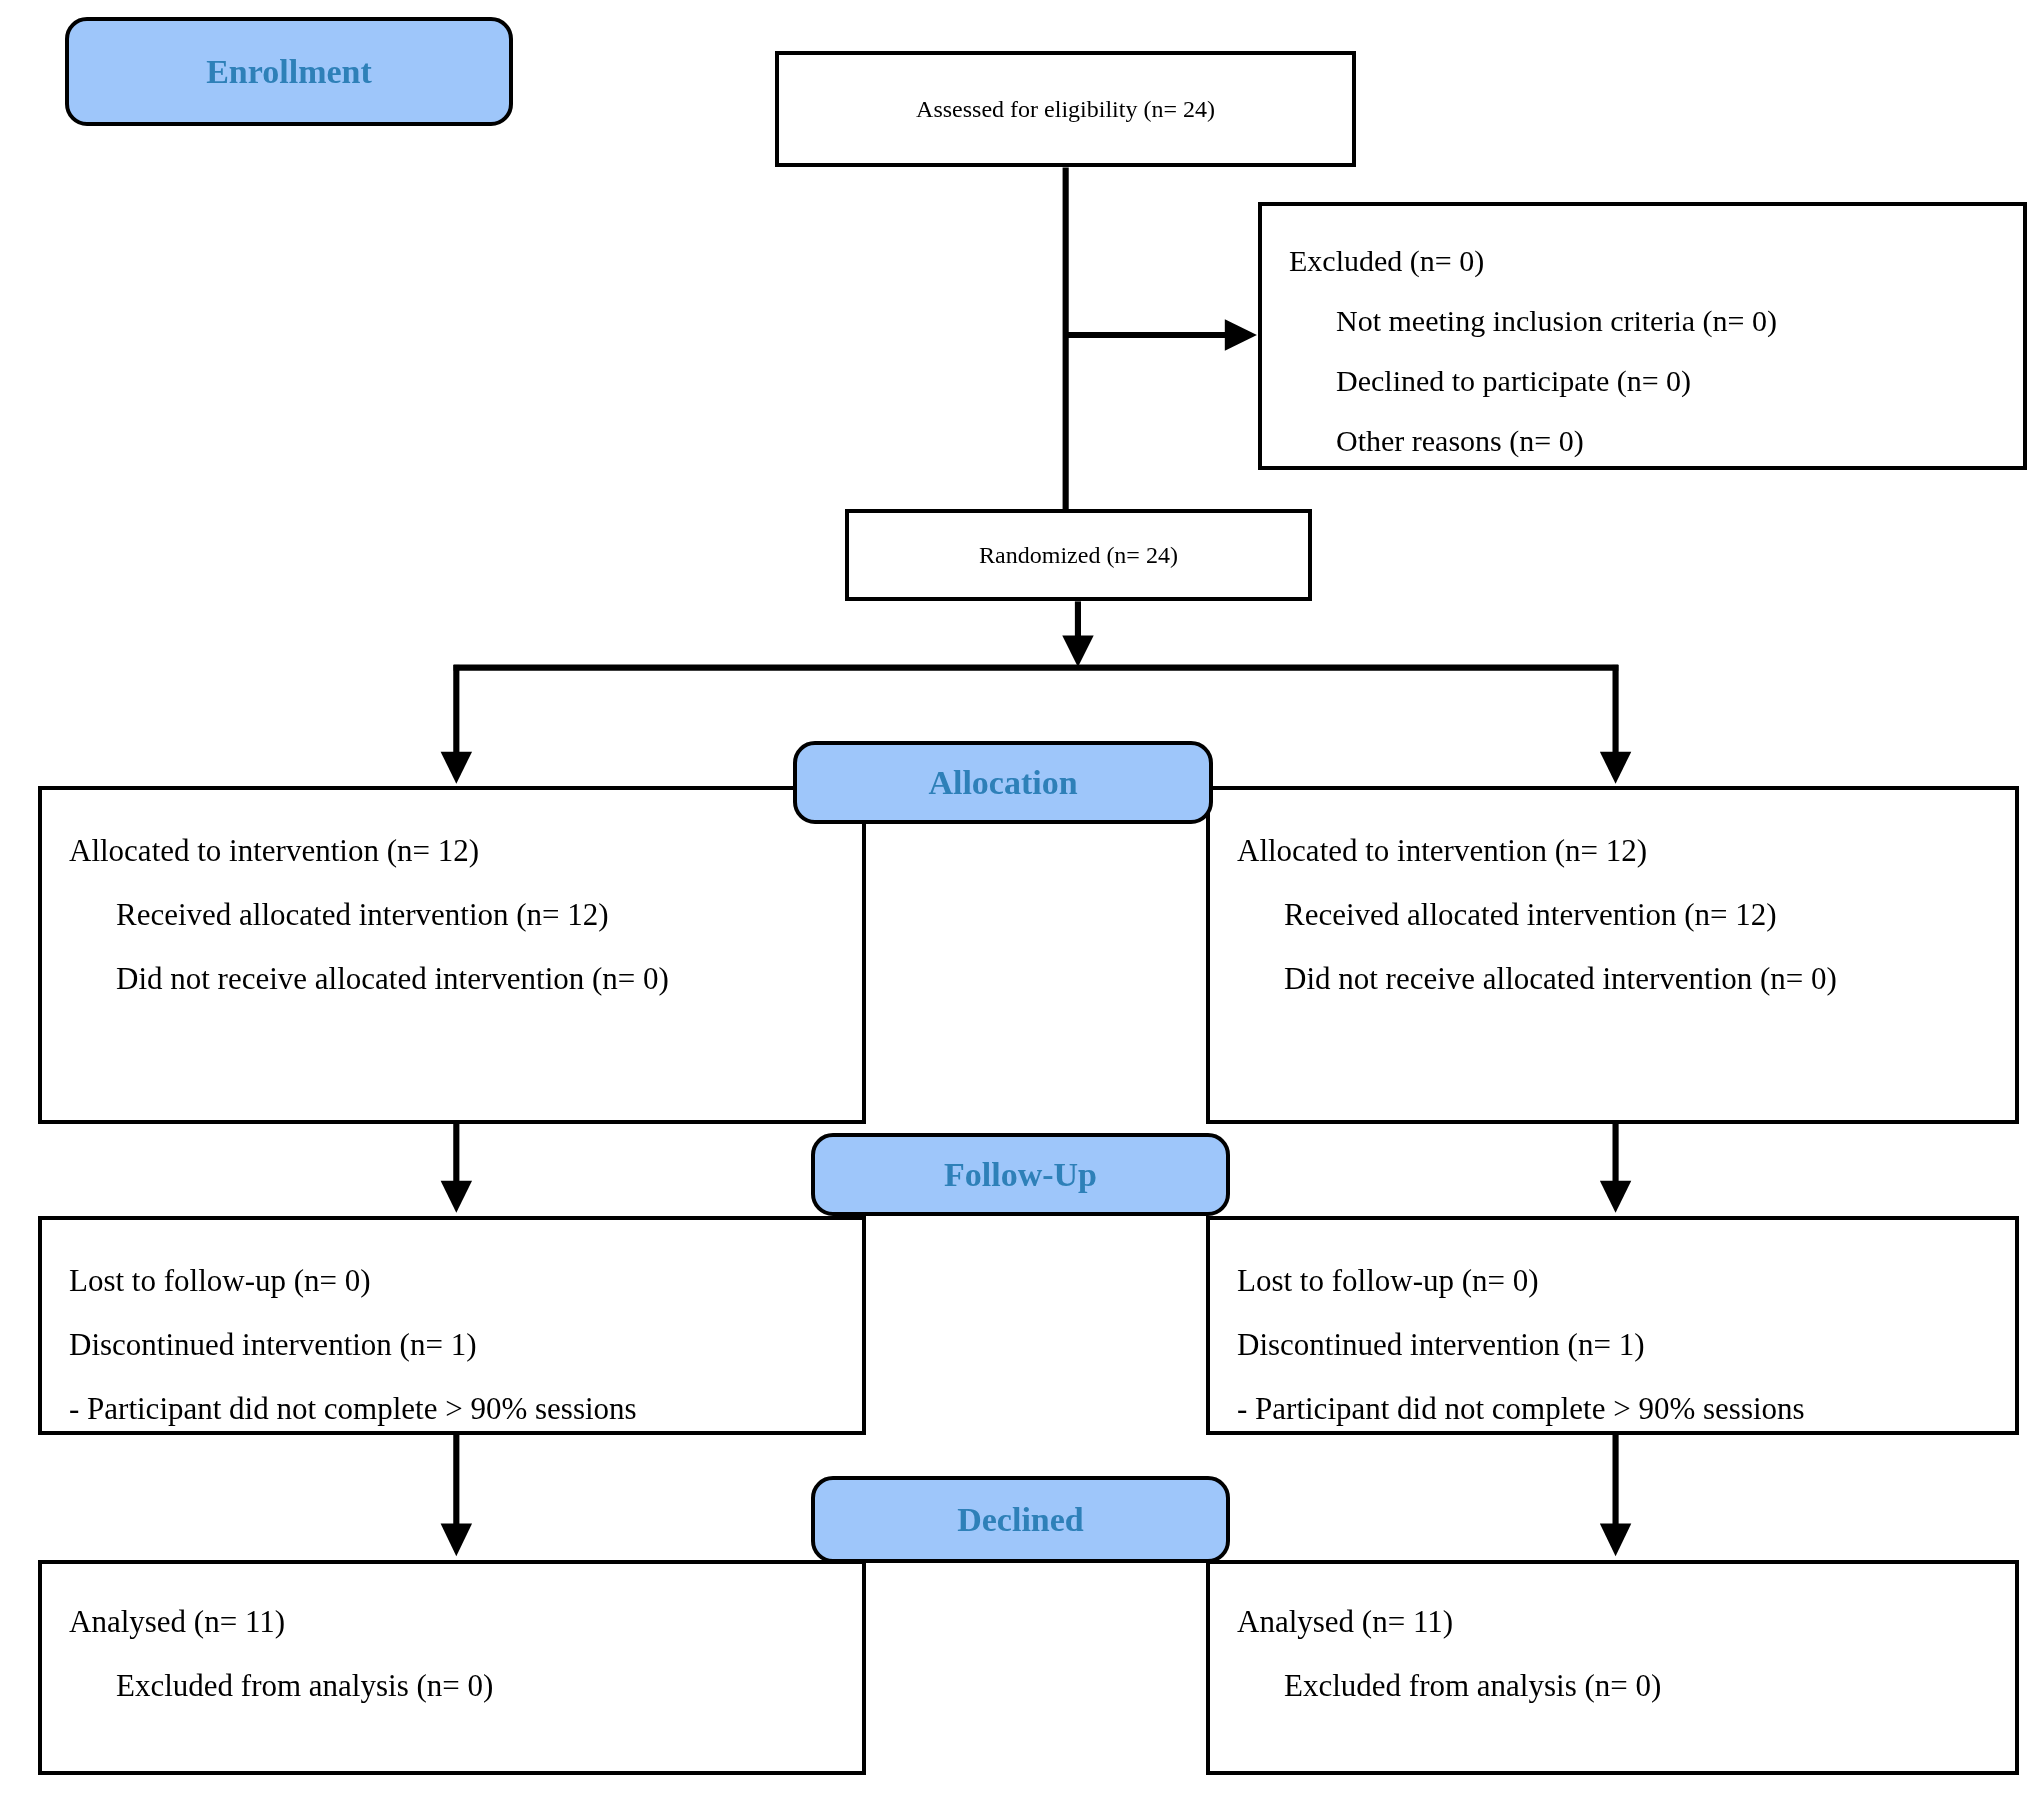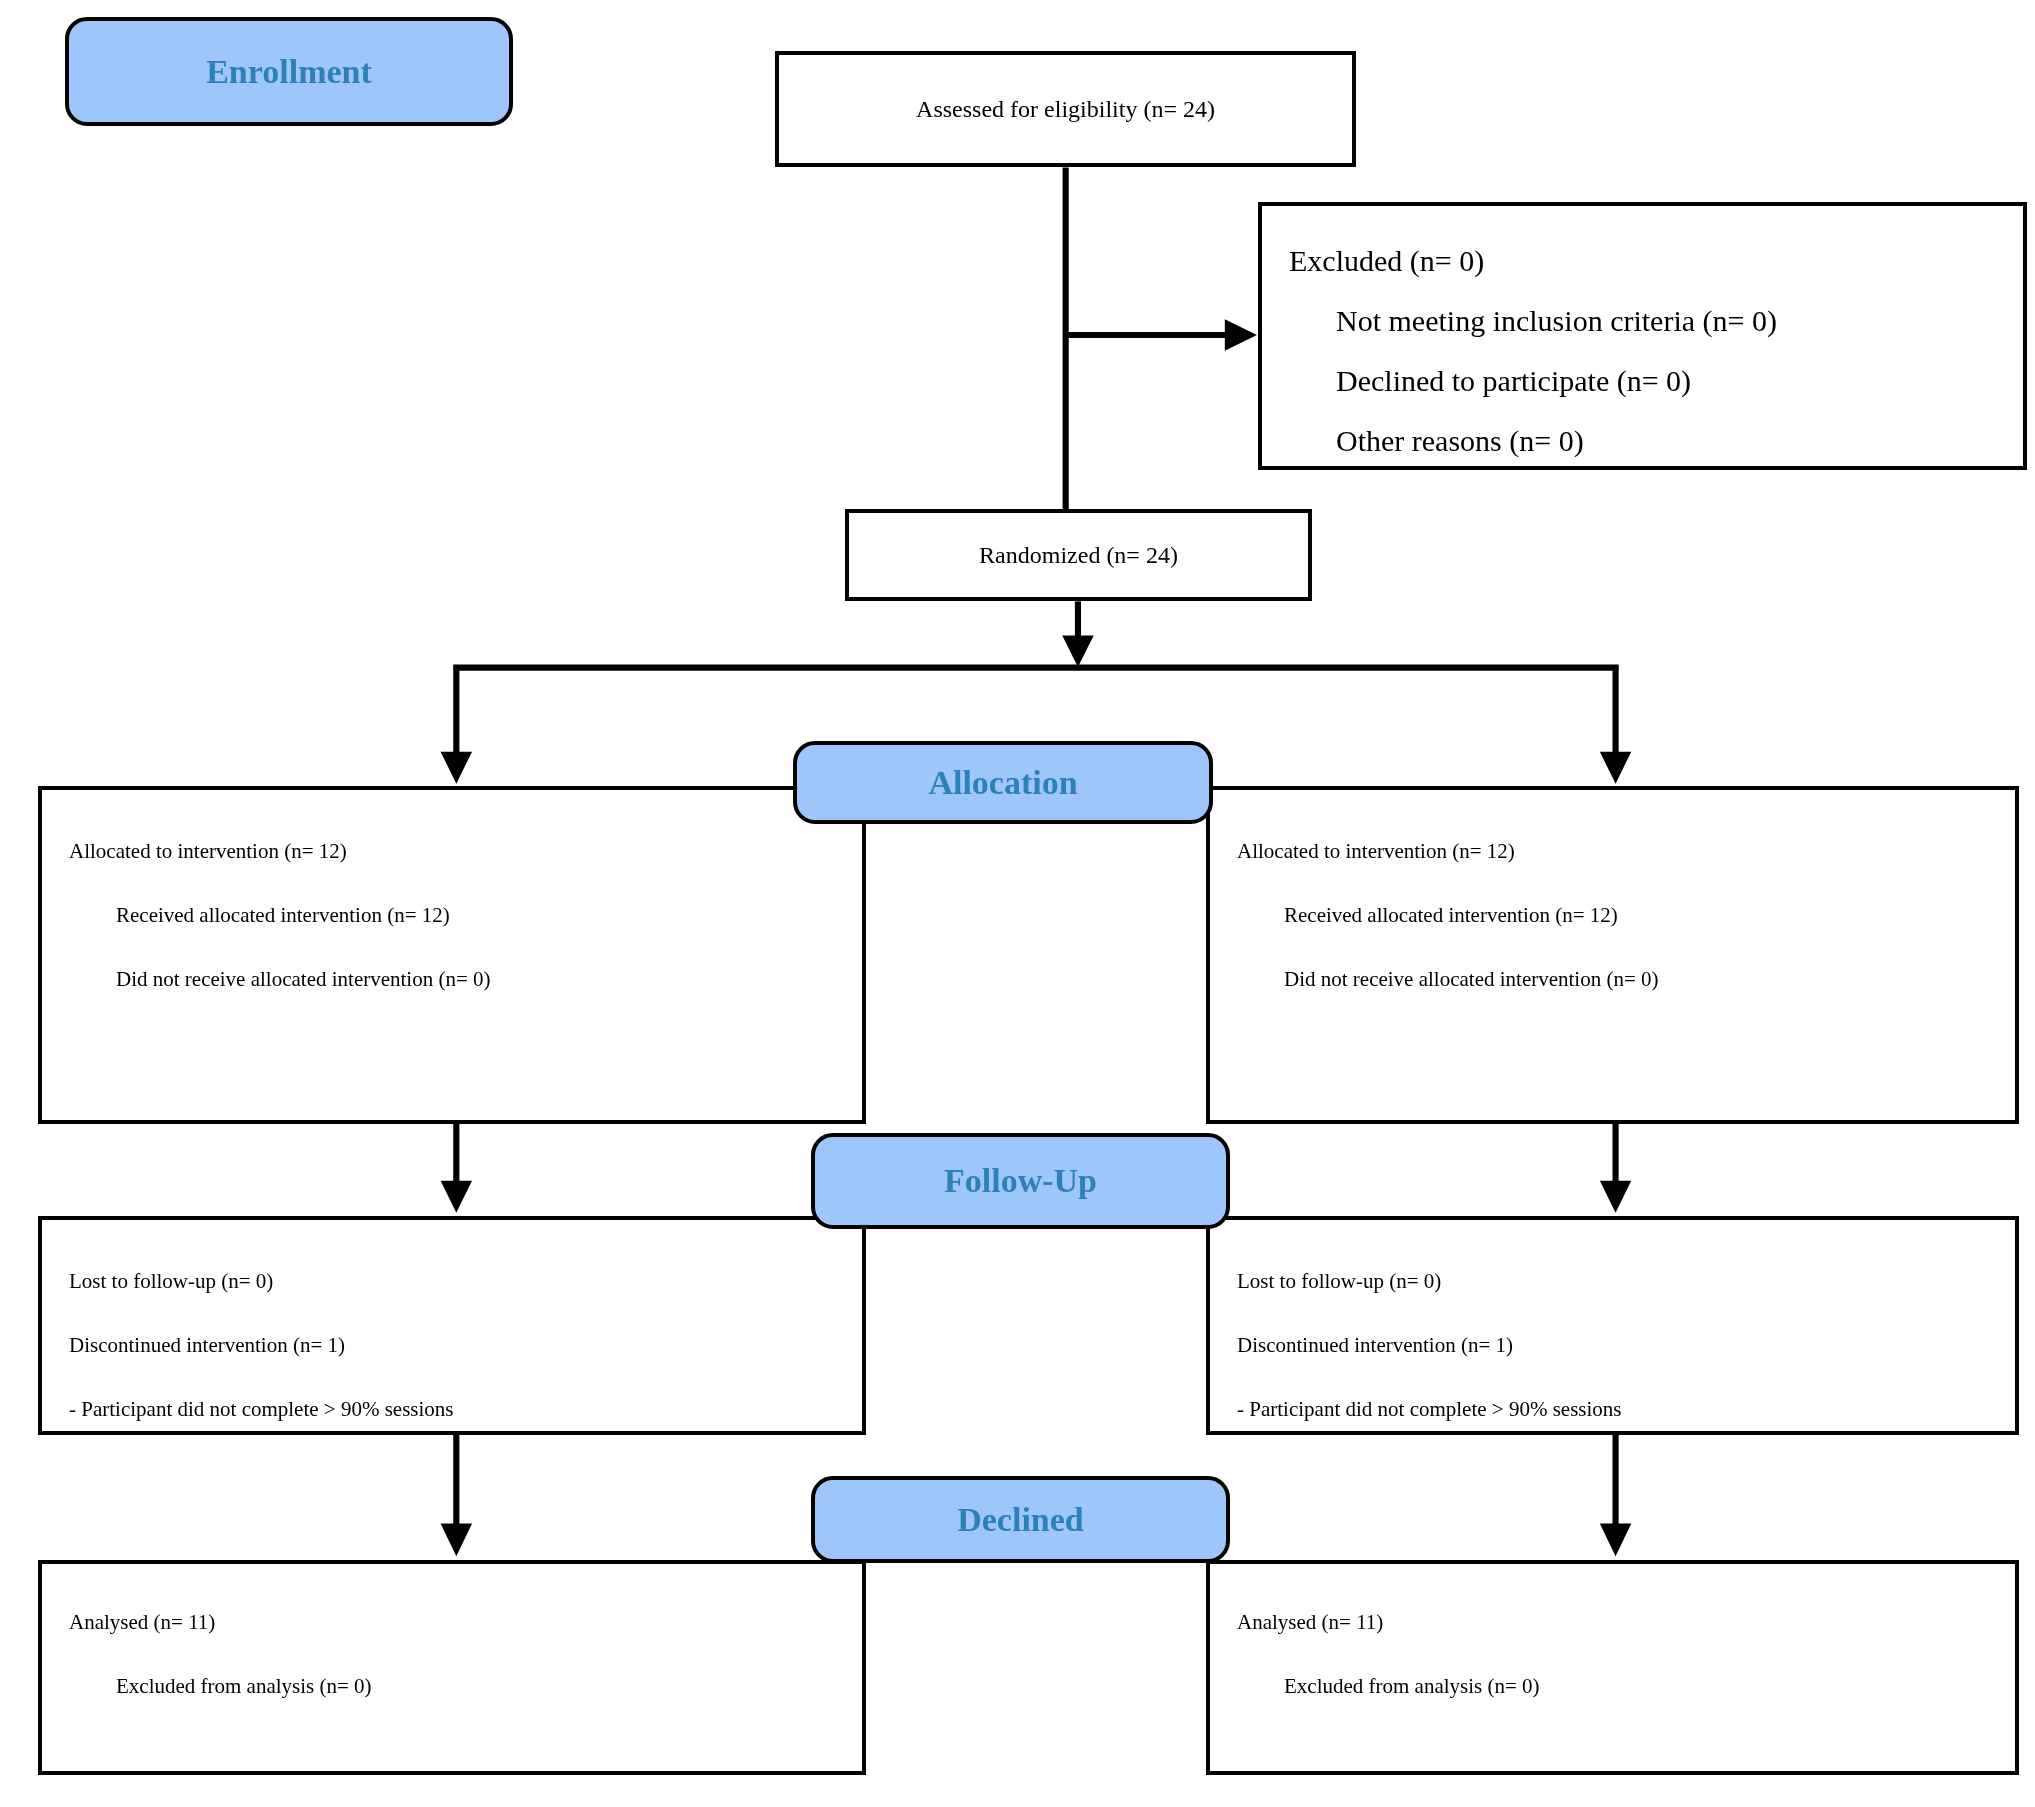--- a/index.html
+++ b/index.html
@@ -16,21 +16,21 @@
     color:#000;
   }
   .canvas{position:absolute;left:0;top:0;width:2035px;height:1808px;}
   
   .fbox{
     position:absolute;background:var(--box-bg);
     border:4.1px solid var(--line-color);
     z-index:1;
   }
   .fbox .bline{
-    font-size:21px;line-height:64px;white-space:nowrap;
+    font-size:31px;line-height:64px;white-space:nowrap;
     padding-left:27px;
   }
   .fbox .indent{padding-left:74px;}
   .center-text{
     display:flex;align-items:center;justify-content:center;
     font-size:24px;white-space:nowrap;
   }
   
   svg.connectors{position:absolute;left:0;top:0;z-index:2;}
   svg.connectors line{stroke:var(--line-color);stroke-width:9;}
@@ -154,21 +154,21 @@
   </svg>
 
   <div class="pill" style="left:65px;top:17px;width:448px;height:109px;border-radius:22px;">
     <span>Enrollment</span>
   </div>
 
   <div class="pill" style="left:793px;top:741px;width:420px;height:83px;">
     <span>Allocation</span>
   </div>
 
-  <div class="pill" style="left:811px;top:1133px;width:419px;height:96px;">
+  <div class="pill" style="left:811px;top:1133px;width:419px;height:83px;">
     <span>Follow-Up</span>
   </div>
 
   <div class="pill" style="left:811px;top:1476px;width:419px;height:87px;">
     <span>Declined</span>
   </div>
 
 </div>
 
 

